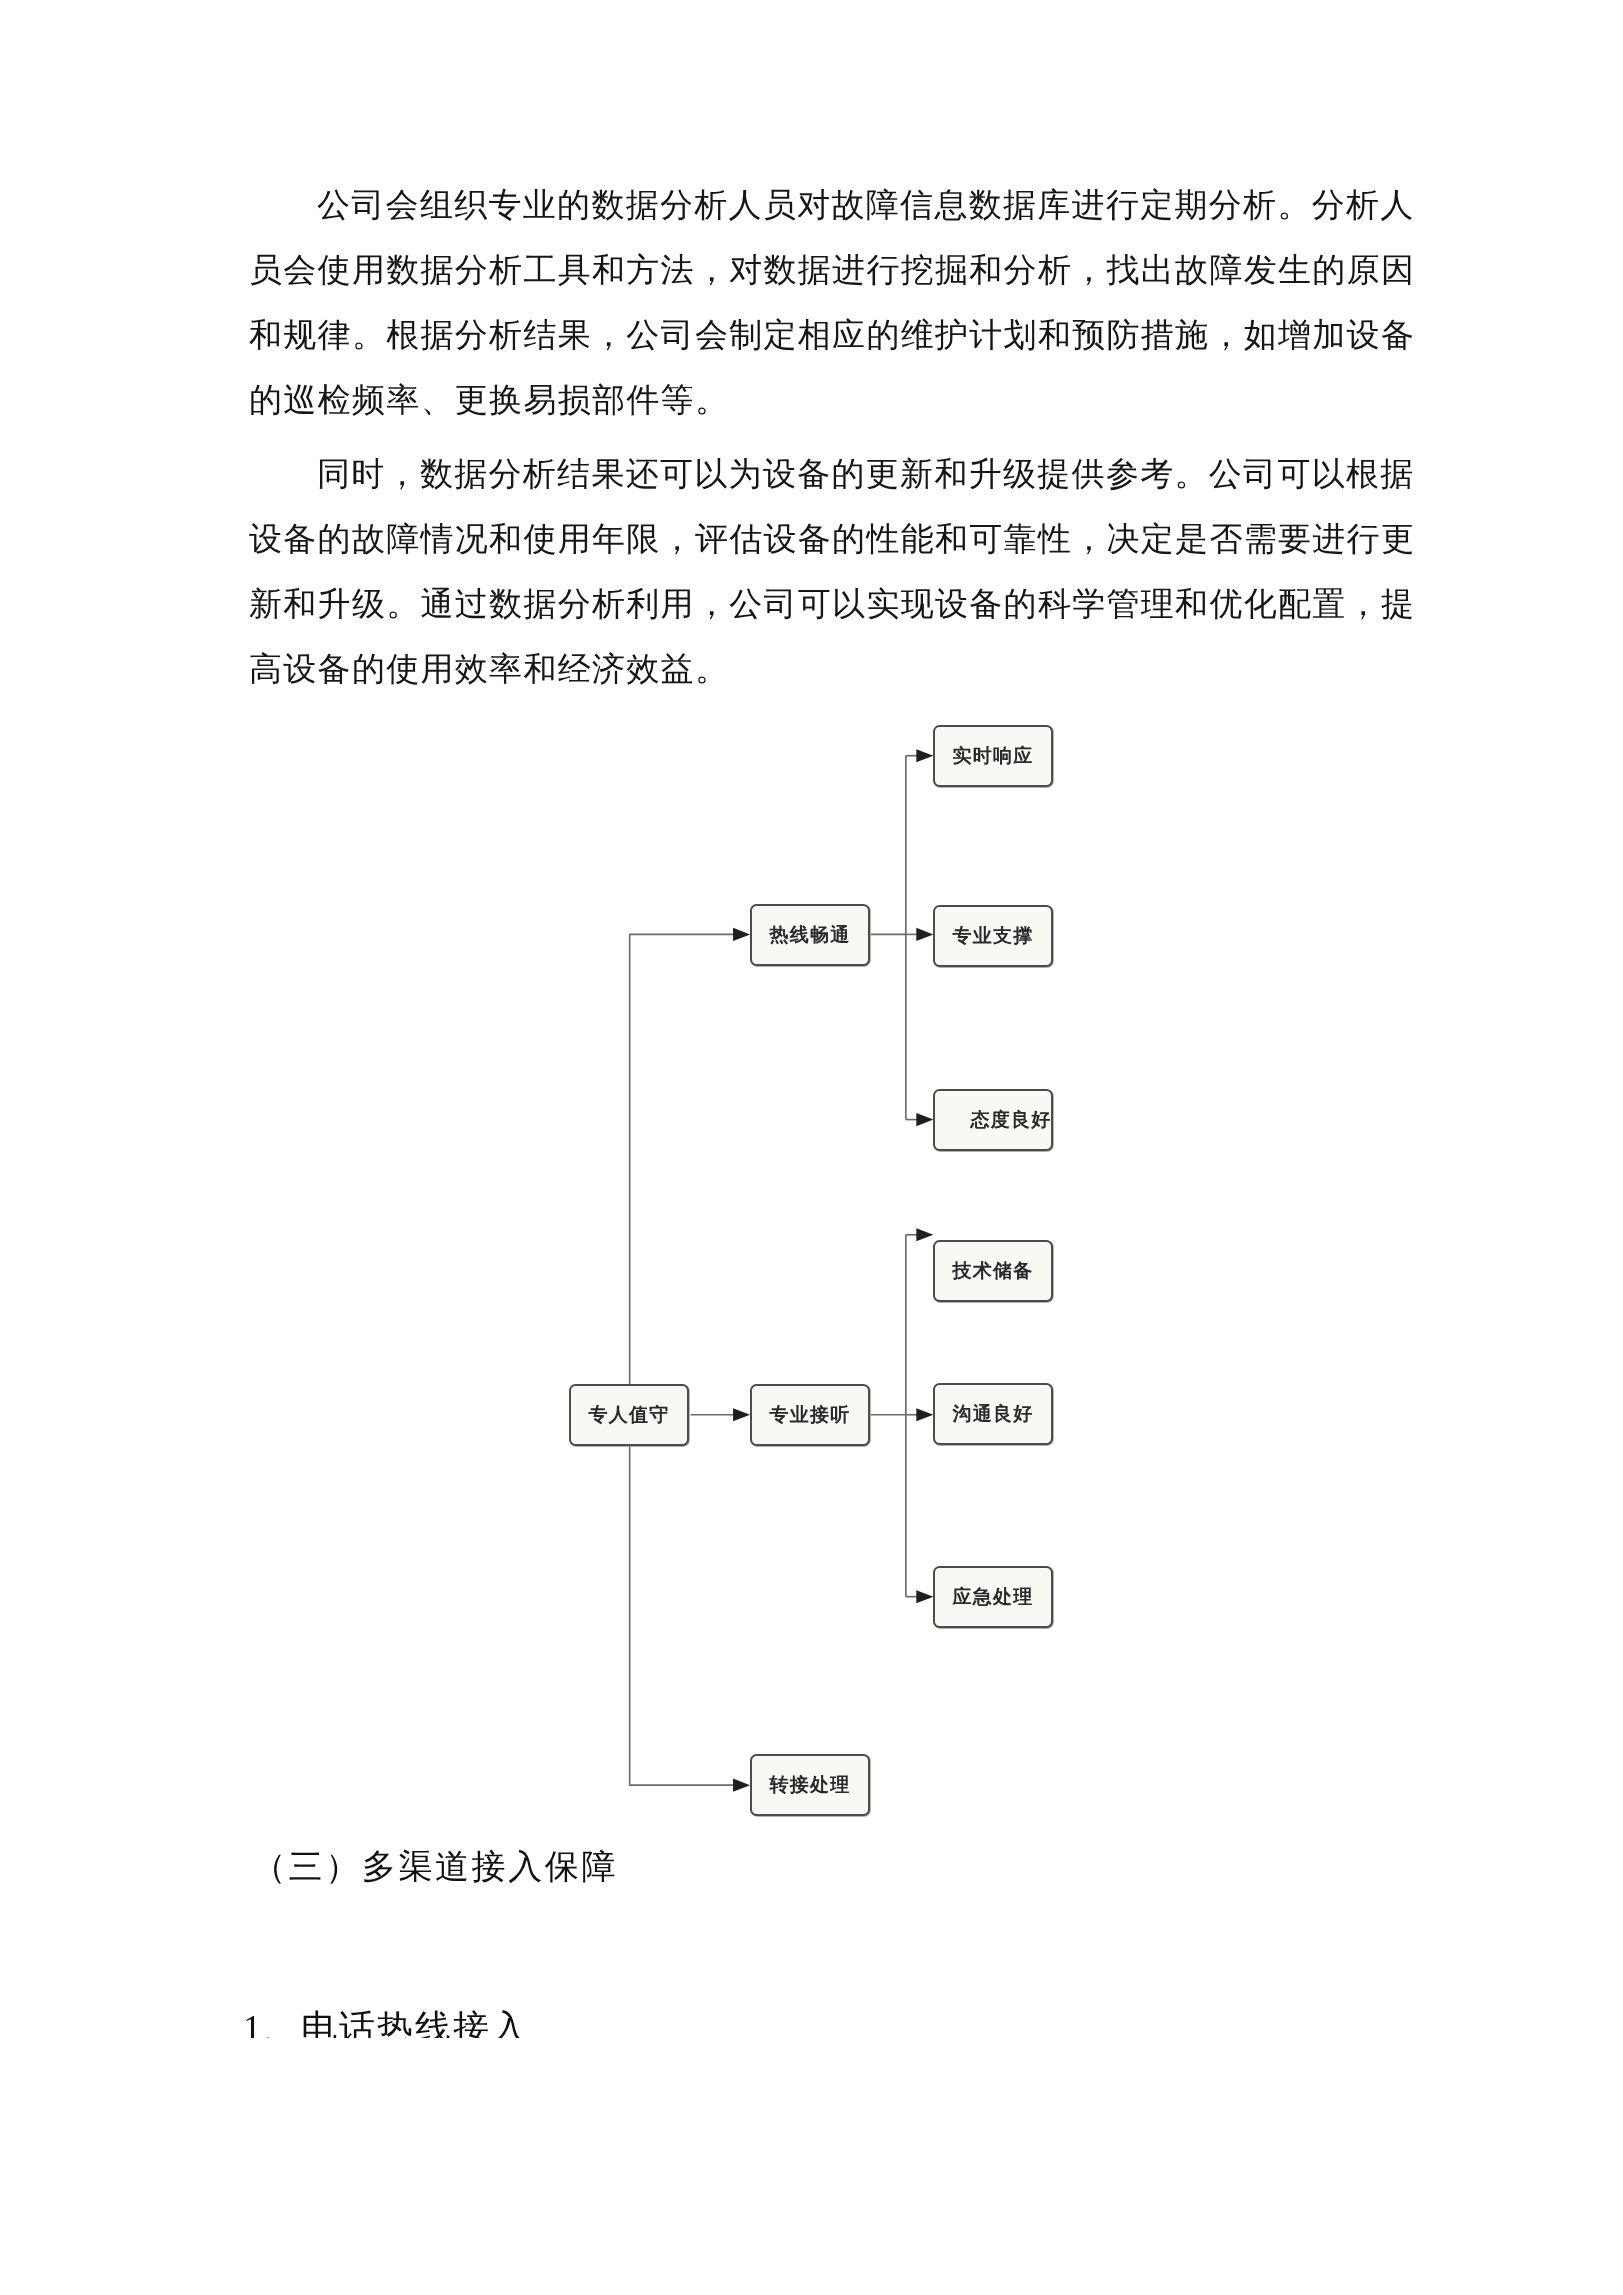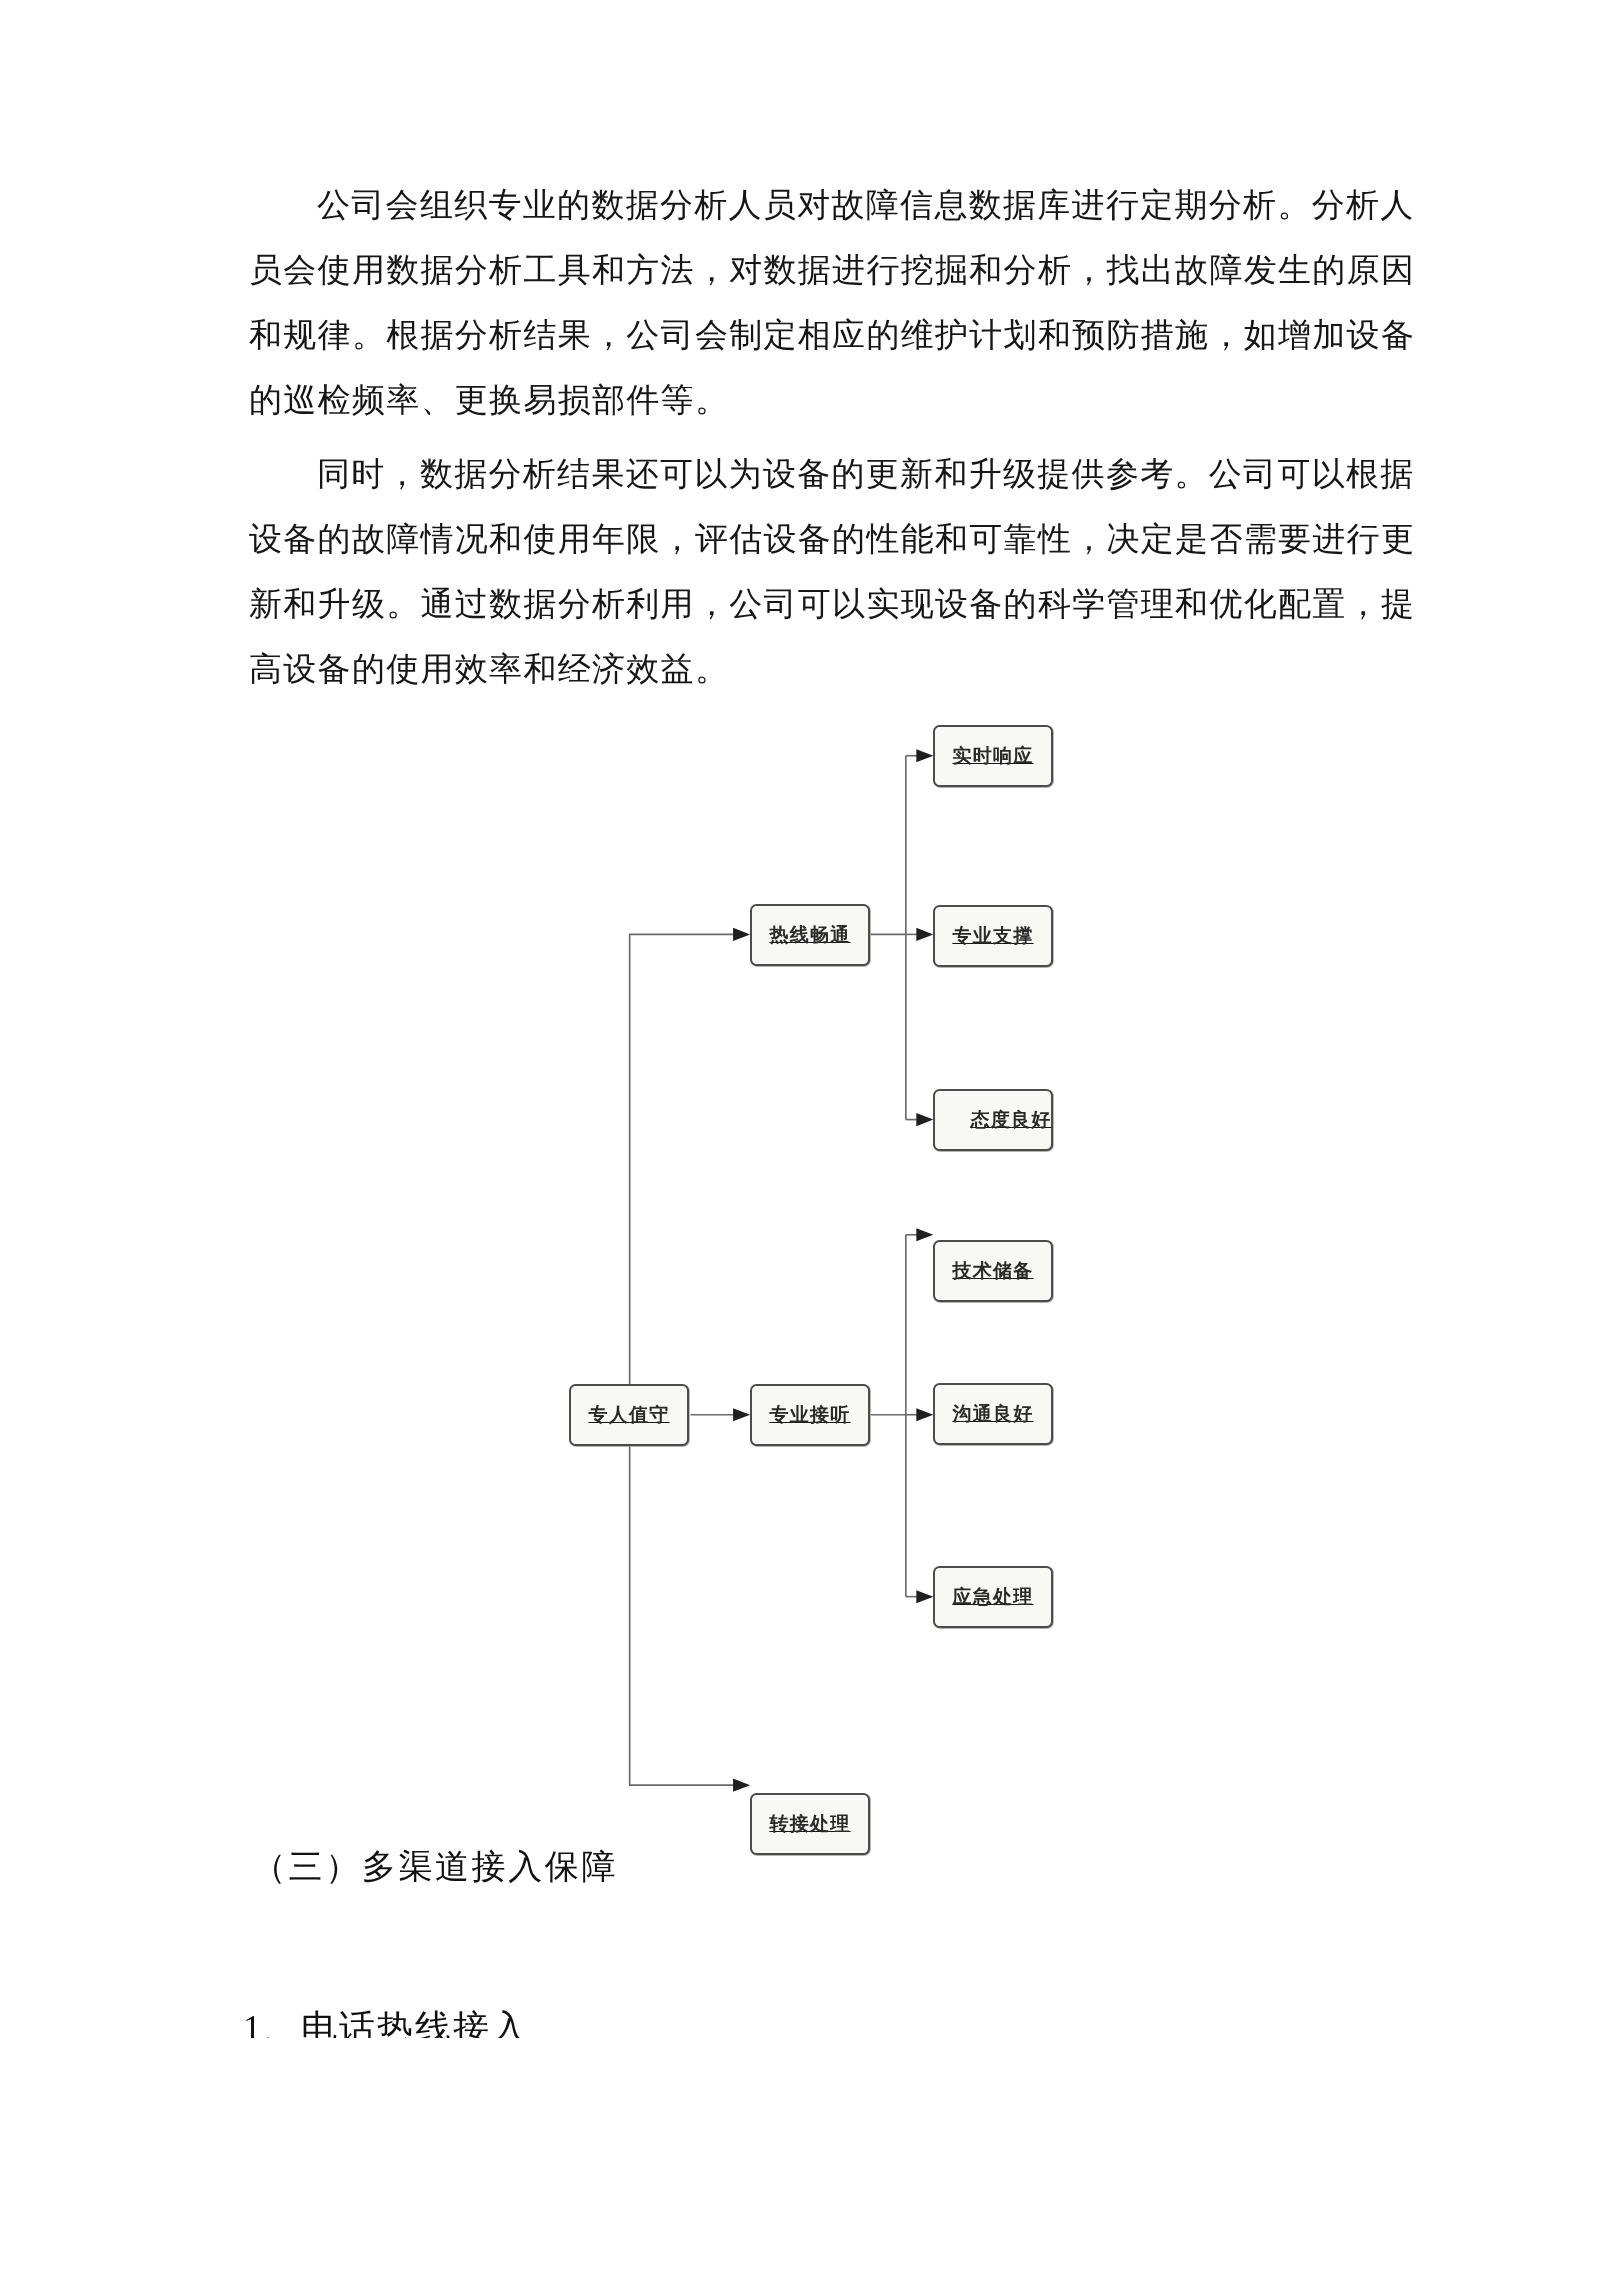--- a/index.html
+++ b/index.html
@@ -20,21 +20,20 @@
   .bline.indent{text-indent:68px;}
   .diagram-layer{position:absolute;left:523px;top:687px;width:589px;height:1178px;}
   .edges-svg{position:absolute;left:0;top:0;width:589px;height:1178px;}
   .node{
     position:absolute;width:120px;height:62px;
     box-sizing:border-box;
     border:2px solid #4c4c4c;border-radius:6.5px;
     background:#f8f8f5;
     display:flex;align-items:center;justify-content:center;
     box-shadow:0.7px 0.7px 0 #9a9a9a;
-    text-decoration:underline;
   }
   .node span{
     font-family:"Liberation Sans","DejaVu Sans",sans-serif;
     font-weight:bold;font-size:19px;letter-spacing:1.3px;color:#2a2a2a;
     white-space:nowrap;
   }
   .h-section{
     position:absolute;left:252px;top:1844px;
     font-size:34px;letter-spacing:2.6px;color:#111;
     white-space:nowrap;
@@ -106,21 +105,21 @@
 
     <div class="node" style="left:46px;top:697px;">
       <span>专人值守</span>
     </div>
     <div class="node" style="left:227px;top:217px;">
       <span>热线畅通</span>
     </div>
     <div class="node" style="left:227px;top:697px;">
       <span>专业接听</span>
     </div>
-    <div class="node" style="left:227px;top:1067px;margin-top:39px;">
+    <div class="node" style="left:227px;top:1067px;">
       <span>转接处理</span>
     </div>
     <div class="node" style="left:410px;top:38px;">
       <span>实时响应</span>
     </div>
     <div class="node" style="left:410px;top:218px;">
       <span>专业支撑</span>
     </div>
     <div class="node" style="left:410px;top:402px;padding-left:36px;">
       <span>态度良好</span>

